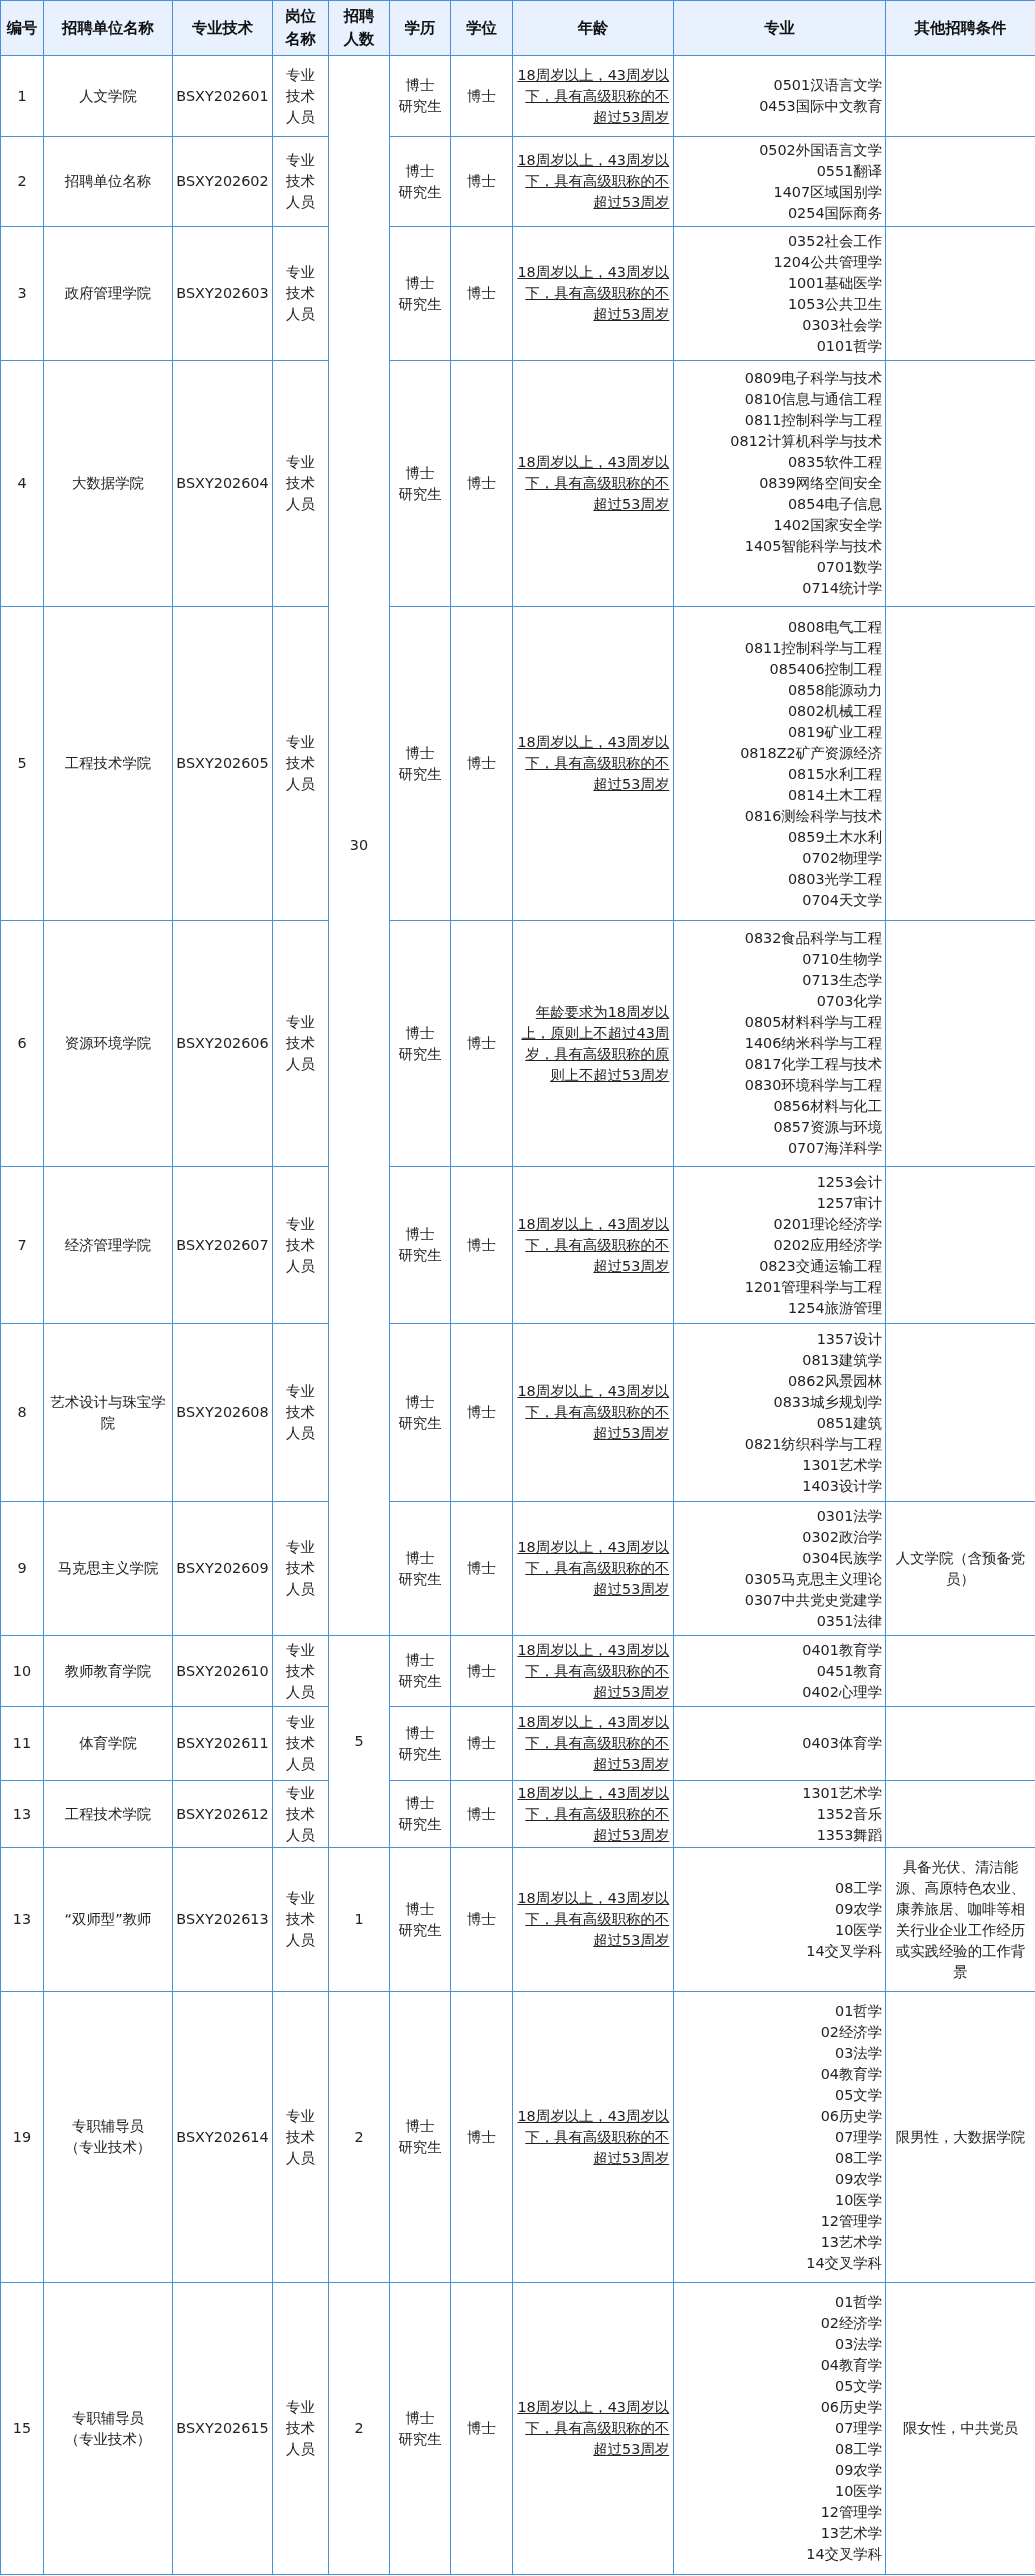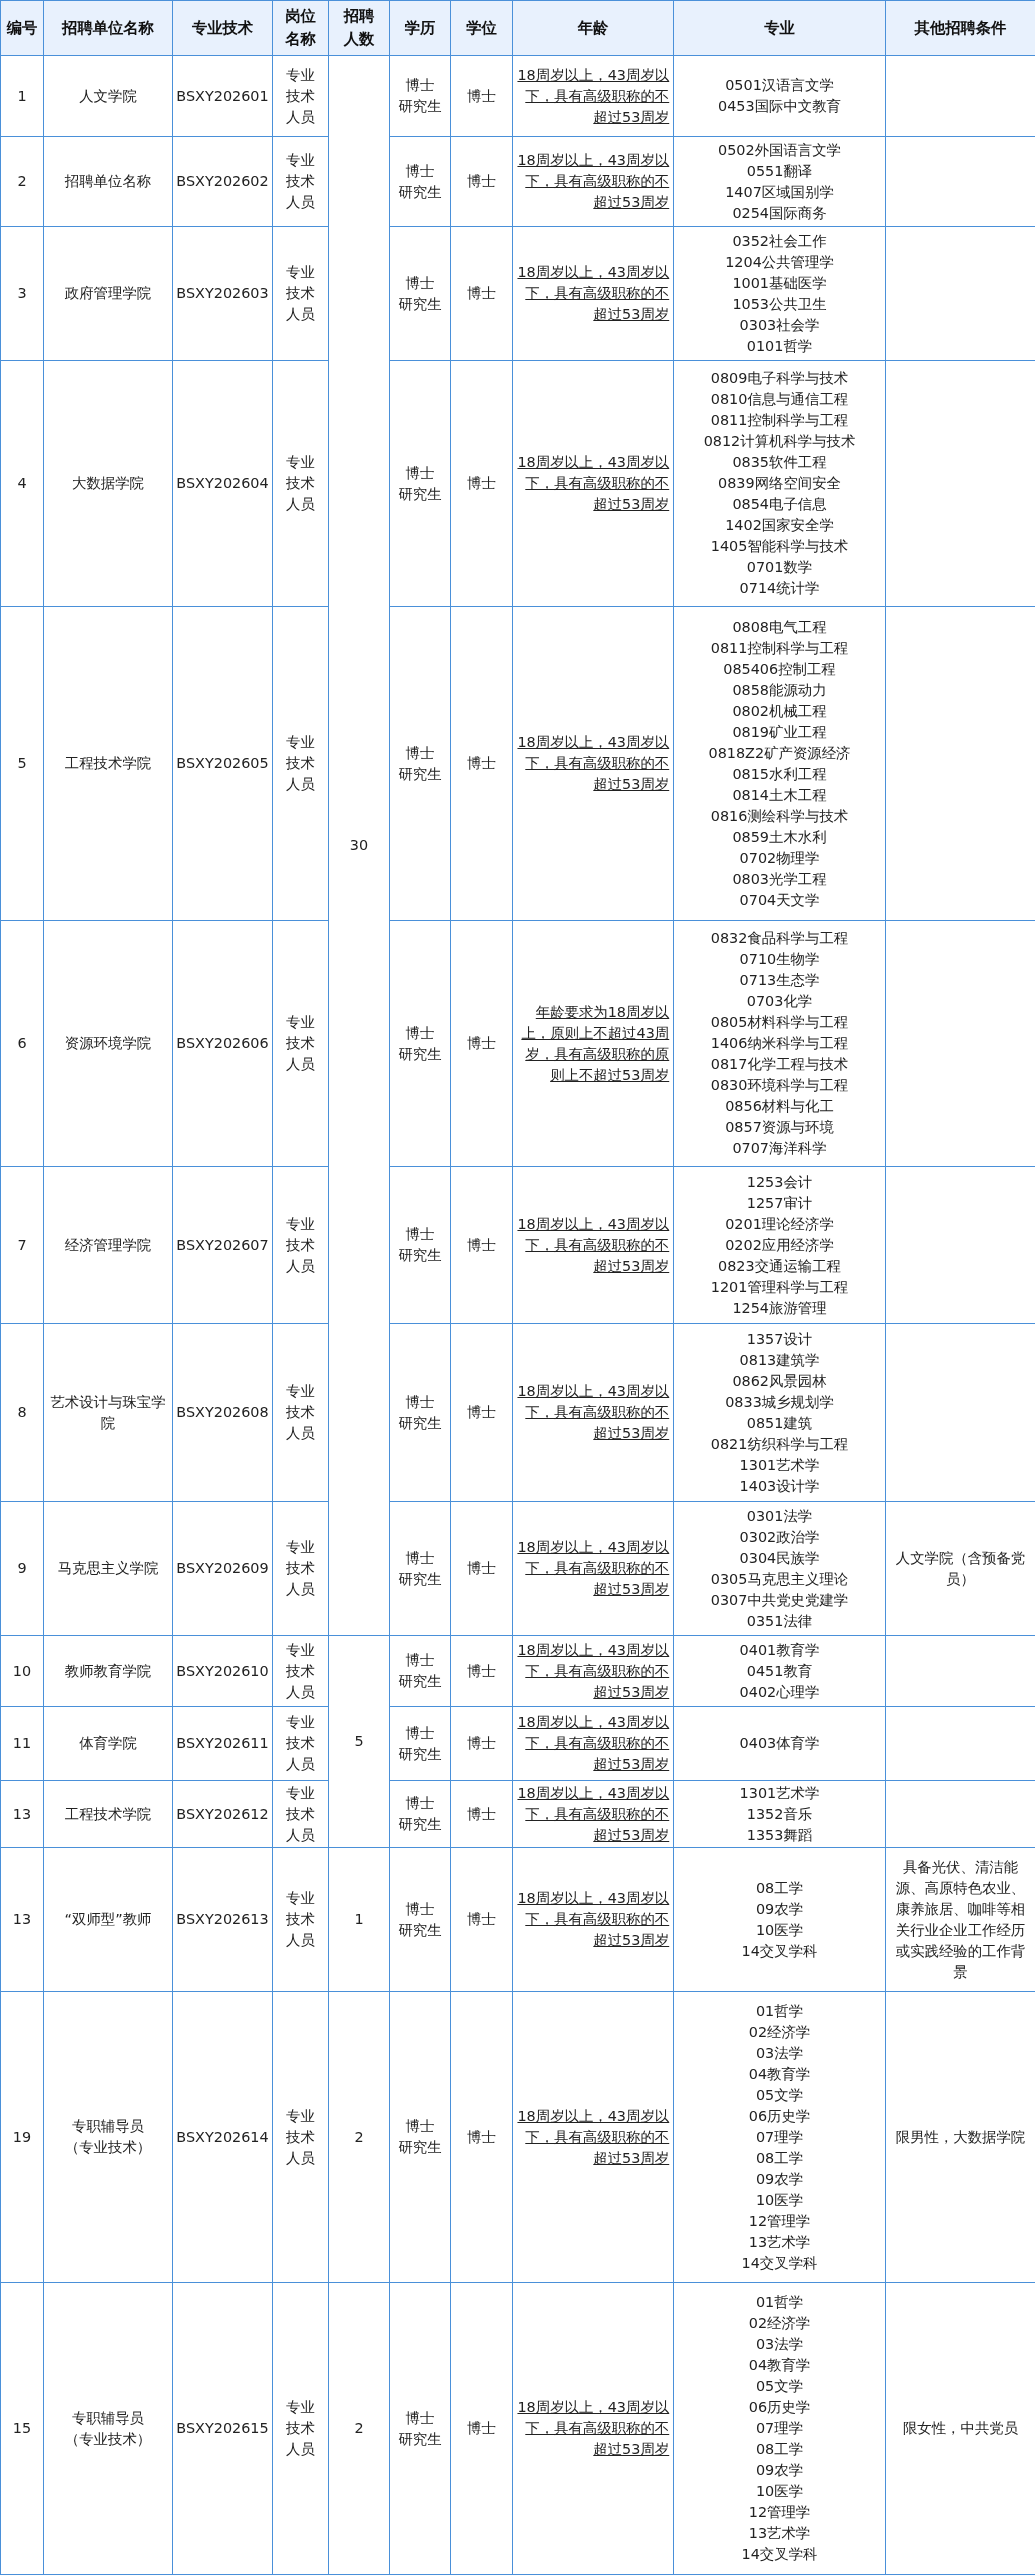--- a/index.html
+++ b/index.html
@@ -3,21 +3,21 @@
 <meta charset="utf-8">
 <style>
   html,body{margin:0;padding:0;background:#ffffff;}
   body{width:1036px;height:2576px;overflow:hidden;font-family:"DejaVu Sans","Liberation Sans",sans-serif;color:#222;}
   table{border-collapse:collapse;table-layout:fixed;width:1036px;}
   td,th{border:1.9px solid #4a90d9;padding:0 2.9px;font-size:14.4px;line-height:21px;vertical-align:middle;overflow:hidden;}
   th{background:#e8f1fd;font-weight:bold;font-size:15.3px;text-align:center;color:#111;height:54px;}
   td.c{text-align:center;}
   .ml{white-space:pre-line;}
   .age{text-align:right;padding:0 3.8px;text-decoration:underline;}
-  .majors{text-align:center;padding:0 2.9px;}
+  .majors{text-align:right;padding:0 2.9px;}
   tr.header-row th{line-height:23px;}
 </style>
 </head>
 <body>
 
 <table>
   <colgroup>
     <col style="width:43px">
       <col style="width:129px">
       <col style="width:100px">

